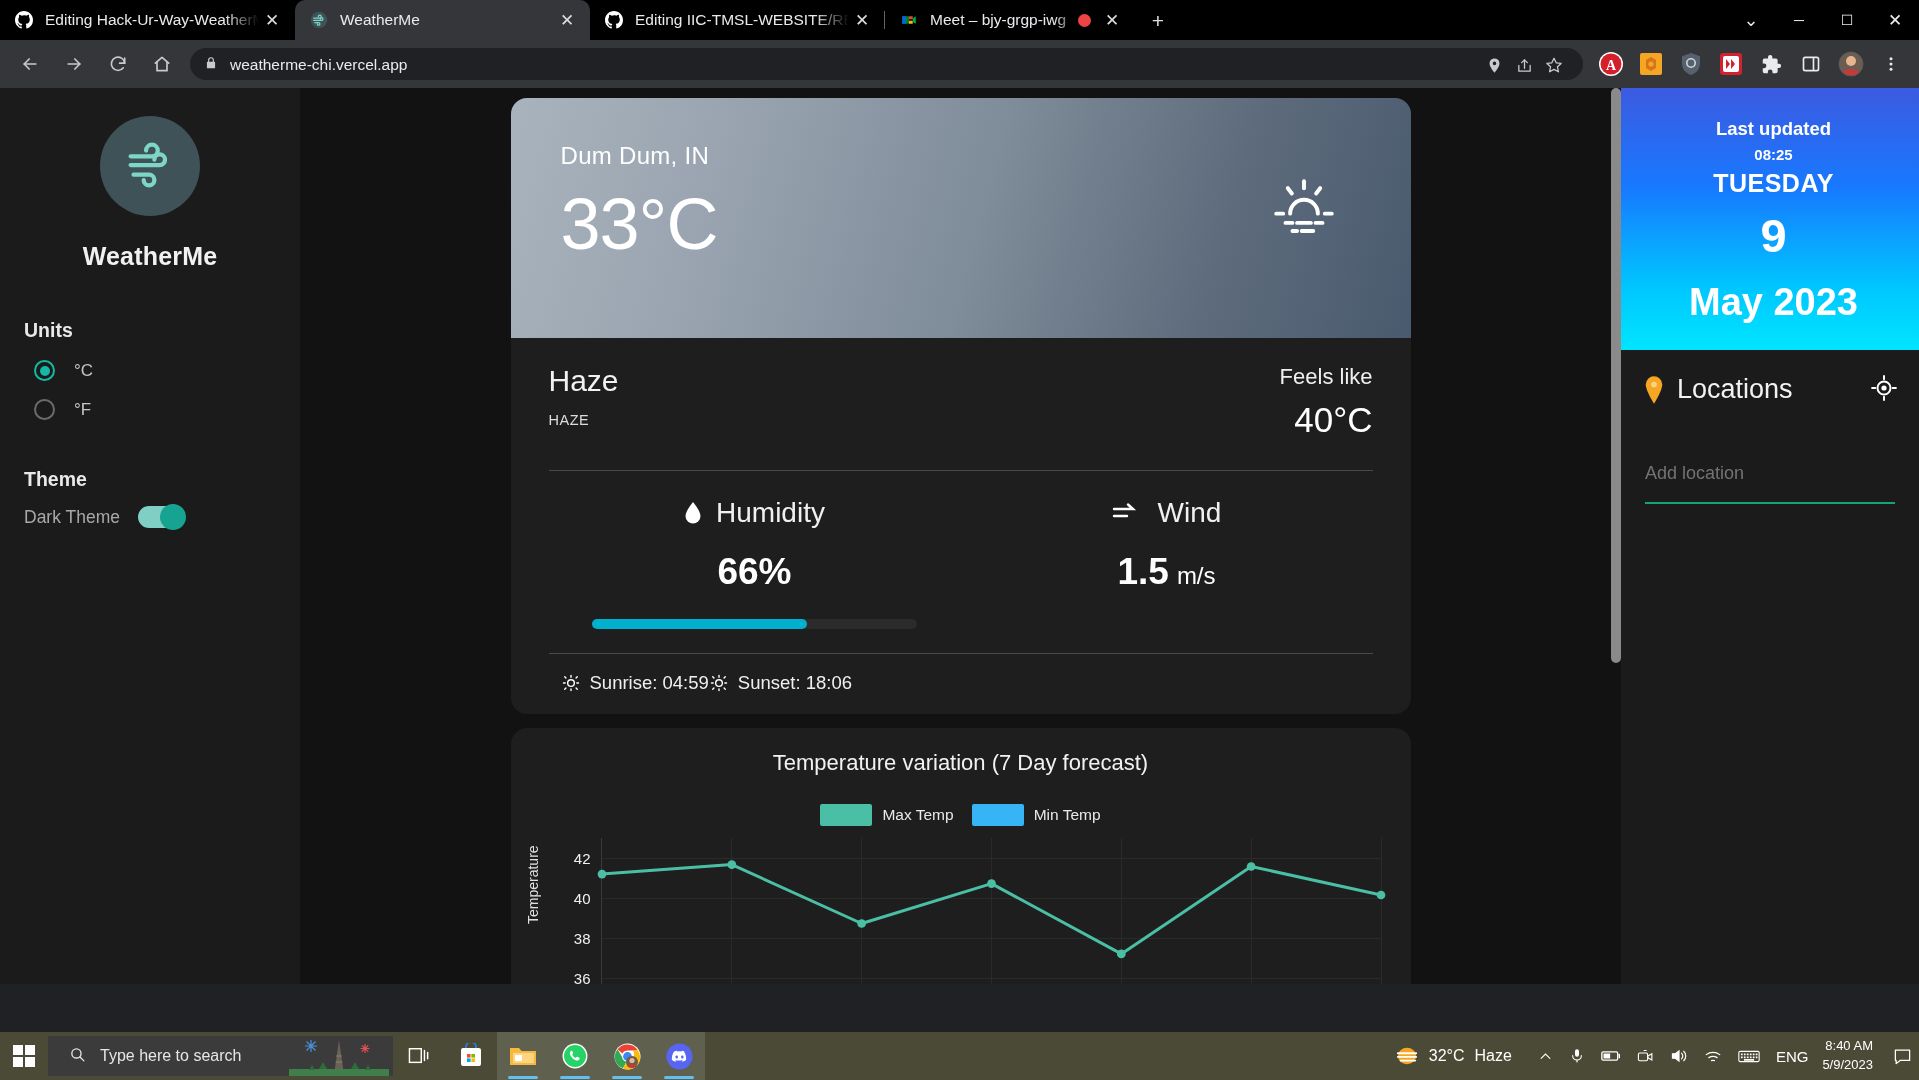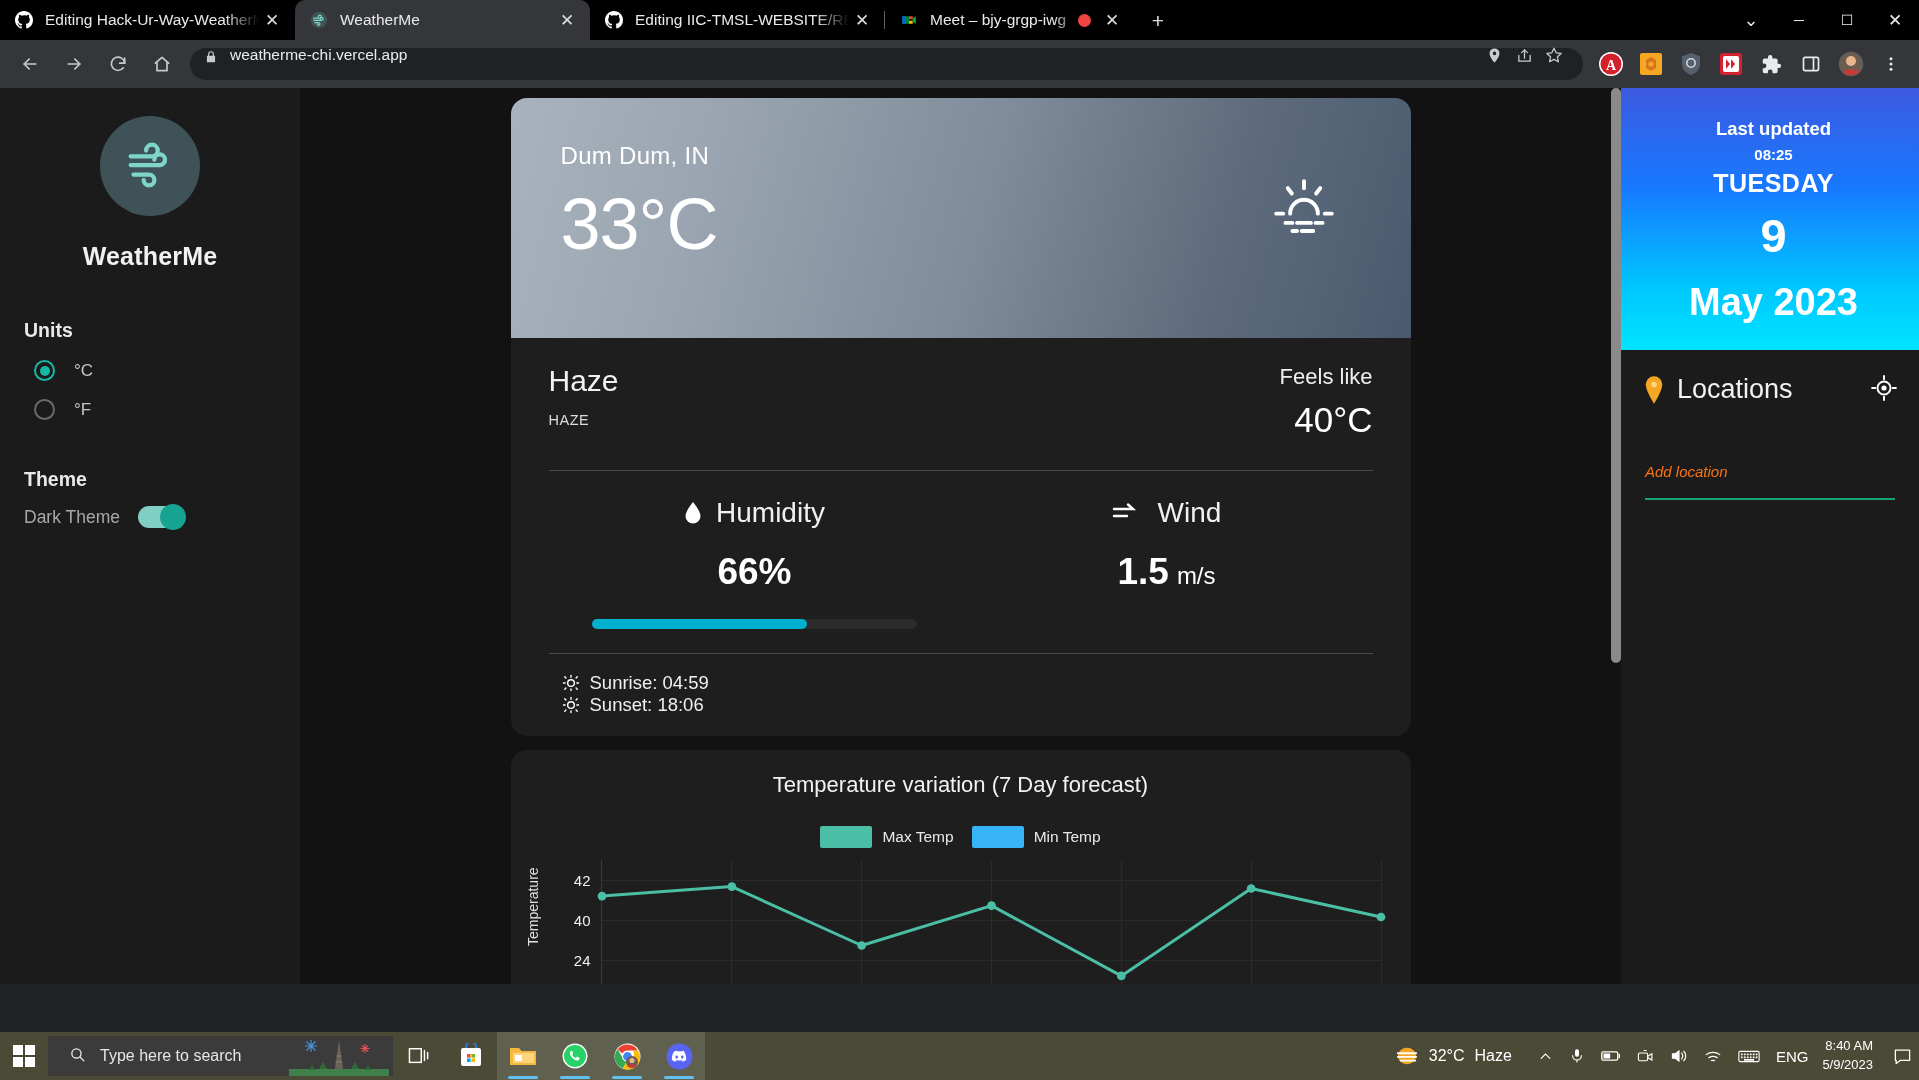--- a/index.html
+++ b/index.html
@@ -70,21 +70,21 @@
     position: absolute; top: 40px; left: 0; right: 0; height: 48px;
     background: #35363a; display: flex; align-items: center; padding: 0 8px;
   }
   .navbtn {
     width: 34px; height: 34px; margin: 0 5px;
     display: flex; align-items: center; justify-content: center;
     color: #c8cace; flex: 0 0 34px;
   }
   .omnibox {
     flex: 1 1 auto; height: 32px; background: #202124; border-radius: 16px;
-    display: flex; align-items: flex-end; padding: 16px 14px; margin: 0 8px 0 6px;
+    display: flex; align-items: flex-start; padding: 8px 14px; margin: 0 8px 0 6px;
     color: #e8eaed; font-size: 15.5px;
   }
   .omnibox .lock { margin-right: 12px; display: flex; color: #c8cace; }
   .omni-actions { display: flex; align-items: center; margin-left: auto; }
   .omni-actions > div { width: 30px; display: flex; align-items: center; justify-content: center; color: #c8cace; }
   .ext { width: 32px; height: 32px; margin: 0 4px; display: flex; align-items: center; justify-content: center; flex: 0 0 32px; }
 
   
   .page {
     position: absolute; top: 88px; left: 0; right: 0; bottom: 48px;
@@ -150,21 +150,21 @@
   .metric { flex: 1 1 50%; display: flex; flex-direction: column; align-items: center; }
   .metric .head { display: flex; align-items: center; gap: 14px; }
   .metric .head span { color: #f0f0f0; font-size: 28px; }
   .metric .val { color: #ffffff; font-size: 37px; font-weight: 700; margin-top: 22px; }
   .metric .val small { font-size: 24px; font-weight: 400; margin-left: 8px; }
   .bar { width: 325px; height: 10px; border-radius: 5px; background: #2b2b2b; margin-top: 26px; }
   .bar > i { display: block; height: 100%; border-radius: 5px; background: #00b0cc; }
   .metric.wind .bar { visibility: hidden; }
 
   .sun-divider { height: 1px; background: #4a4a4a; margin-top: 24px; }
-  .sunrow { display: flex; justify-content: flex-start; padding: 18px 12px 20px 12px; flex-direction: column; }
+  .sunrow { display: flex; justify-content: flex-start; padding: 18px 12px 20px 12px; }
   .sunitem { display: flex; align-items: center; gap: 9px; color: #f0f0f0; font-size: 18.5px; }
 
   .chartcard {
     width: 900px; margin-top: 14px; background: #1e1e1e; border-radius: 16px;
     padding: 22px 30px 0 30px;
   }
   .chart-title { text-align: center; color: #f2f2f2; font-size: 22px; }
   .legend { display: flex; justify-content: center; gap: 18px; margin-top: 28px; }
   .legend-item { display: flex; align-items: center; gap: 10px; color: #e9e9e9; font-size: 15.5px; }
   .swatch { width: 52px; height: 22px; border-radius: 2px; }
@@ -189,21 +189,21 @@
   }
   .datecard .lu { font-size: 18.5px; font-weight: 700; }
   .datecard .time { font-size: 15px; font-weight: 700; margin-top: 6px; }
   .datecard .dow { font-size: 25px; font-weight: 700; margin-top: 6px; letter-spacing: .5px; }
   .datecard .day { font-size: 47px; font-weight: 700; margin-top: 14px; line-height: 1; }
   .datecard .my { font-size: 38px; font-weight: 700; margin-top: 22px; }
   .locbar { display: flex; align-items: center; padding: 24px 22px 0 22px; }
   .locbar .title { color: #f2f2f2; font-size: 27px; margin-left: 12px; }
   .locbar .gps { margin-left: auto; }
   .addloc { margin: 58px 24px 0 24px; }
-  .addloc .ph { color: #f97316; font-size: 15px; font-style: italic; }
+  .addloc .ph { color: #737373; font-size: 18px; }
   .addloc .line { height: 1.5px; background: #16a376; margin-top: 18px; }
 
   .scrollbar { position: absolute; top: 0; right: 0; width: 11px; bottom: 0; background: #121212; }
   .scrollbar .thumb { position: absolute; left: 1px; width: 10px; top: 0; height: 575px; background: #8a8a8a; border-radius: 5px; }
 
   
   .taskbar {
     position: absolute; left: 0; right: 0; bottom: 0; height: 48px;
     background: #4b4a36; display: flex; align-items: center;
   }
@@ -554,21 +554,21 @@
               <span class="swatch" id="sw1" style="background: rgb(54, 180, 245);"></span>
               <span>Min Temp</span>
             </div>
           </div>
 
           <div class="plot">
             <div class="ylabel">Temperature</div>
             <div class="yticks" id="yticks">
                 <div class="ytick" style="top: 11.1111%;">42</div>
                 <div class="ytick" style="top: 33.3333%;">40</div>
-                <div class="ytick" style="top: 55.5556%;">24</div>
+                <div class="ytick" style="top: 55.5556%;">38</div>
                 <div class="ytick" style="top: 77.7778%;">36</div>
               </div>
             <div class="plotarea" id="plotarea">
                 <div class="vgrid" style="left: 100%;"></div>
                 <div class="vgrid" style="left: 83.3333%;"></div>
                 <div class="vgrid" style="left: 66.6667%;"></div>
                 <div class="vgrid" style="left: 50%;"></div>
                 <div class="vgrid" style="left: 33.3333%;"></div>
                 <div class="vgrid" style="left: 16.6667%;"></div>
                 <div class="gridline" style="top: 77.7778%;"></div>

